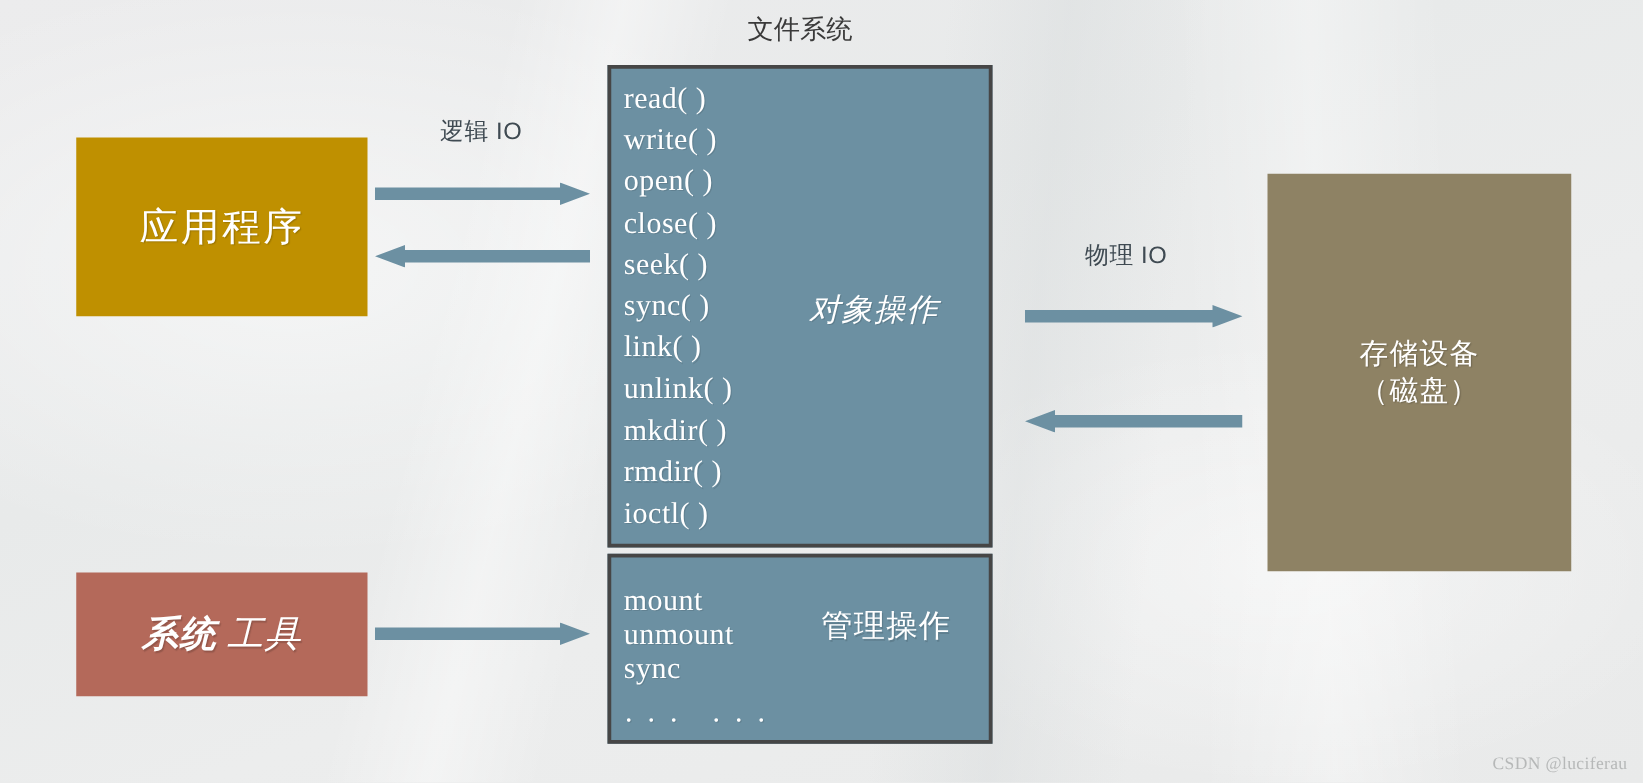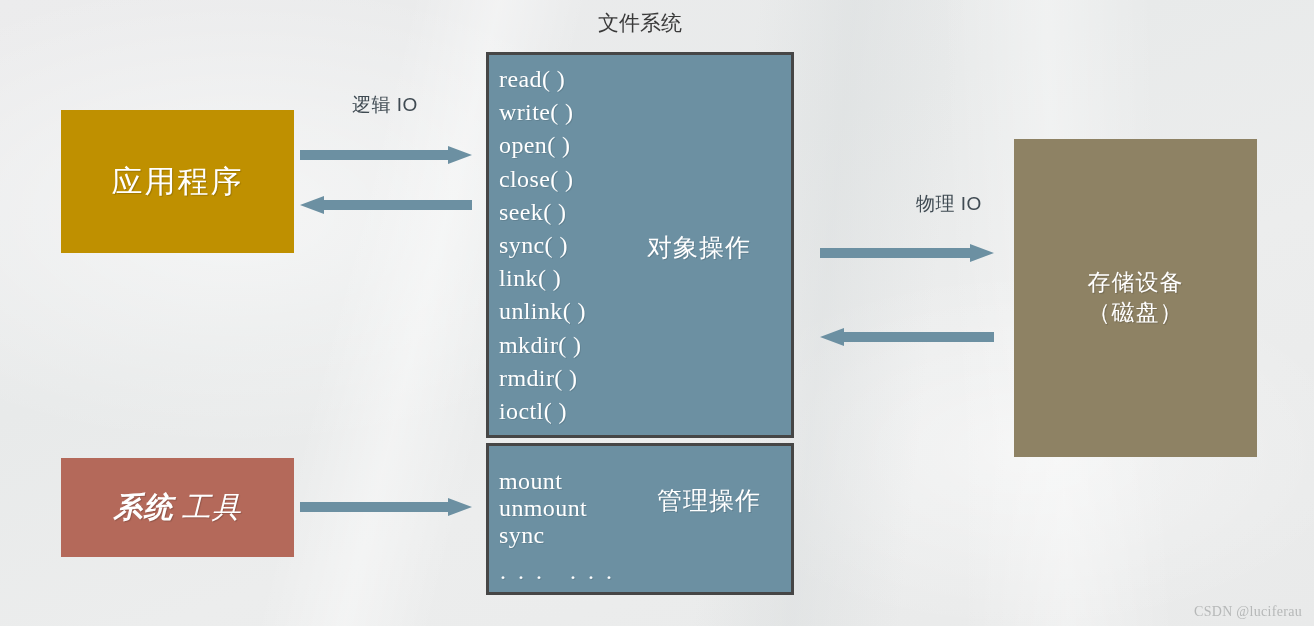--- a/index.html
+++ b/index.html
@@ -150,20 +150,21 @@
     position: absolute;
     color: #ffffff;
     font-family: "Liberation Serif", "DejaVu Serif", serif;
     font-size: 25px;
     letter-spacing: 1px;
     text-shadow: 1px 1px 0px rgba(0,0,0,0.12);
   }
   #object-ops-label {
     left: 158px;
     top: 176px;
+    font-style: italic;
   }
   #mgmt-ops-label {
     left: 168px;
     top: 38px;
   }
 
   .dots-row {
     position: absolute;
     left: 10px;
     top: 118px;
@@ -191,21 +192,21 @@
   
   .arrow-label {
     position: absolute;
     color: #3f4a52;
     font-size: 19px;
     font-family: "Liberation Sans", sans-serif;
     letter-spacing: 0.5px;
     white-space: nowrap;
   }
   #label-logical  { left: 352px; top: 92px; }
-  #label-physical { left: 868px; top: 191px; margin-left: 48px; }
+  #label-physical { left: 868px; top: 191px; }
 
   
   #watermark {
     position: absolute;
     right: 12px;
     bottom: 6px;
     color: #b6b8b8;
     font-size: 14px;
     font-family: Liberation Serif, serif;
     letter-spacing: 0.3px;

